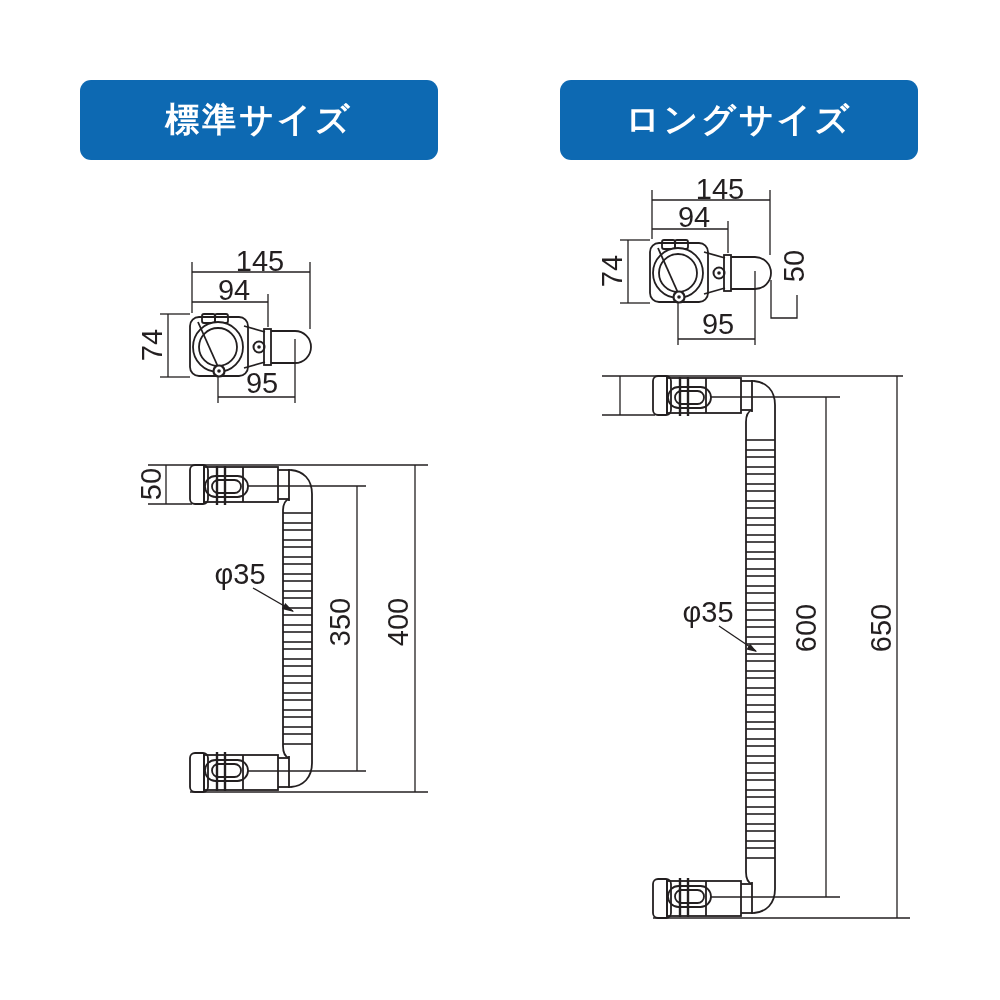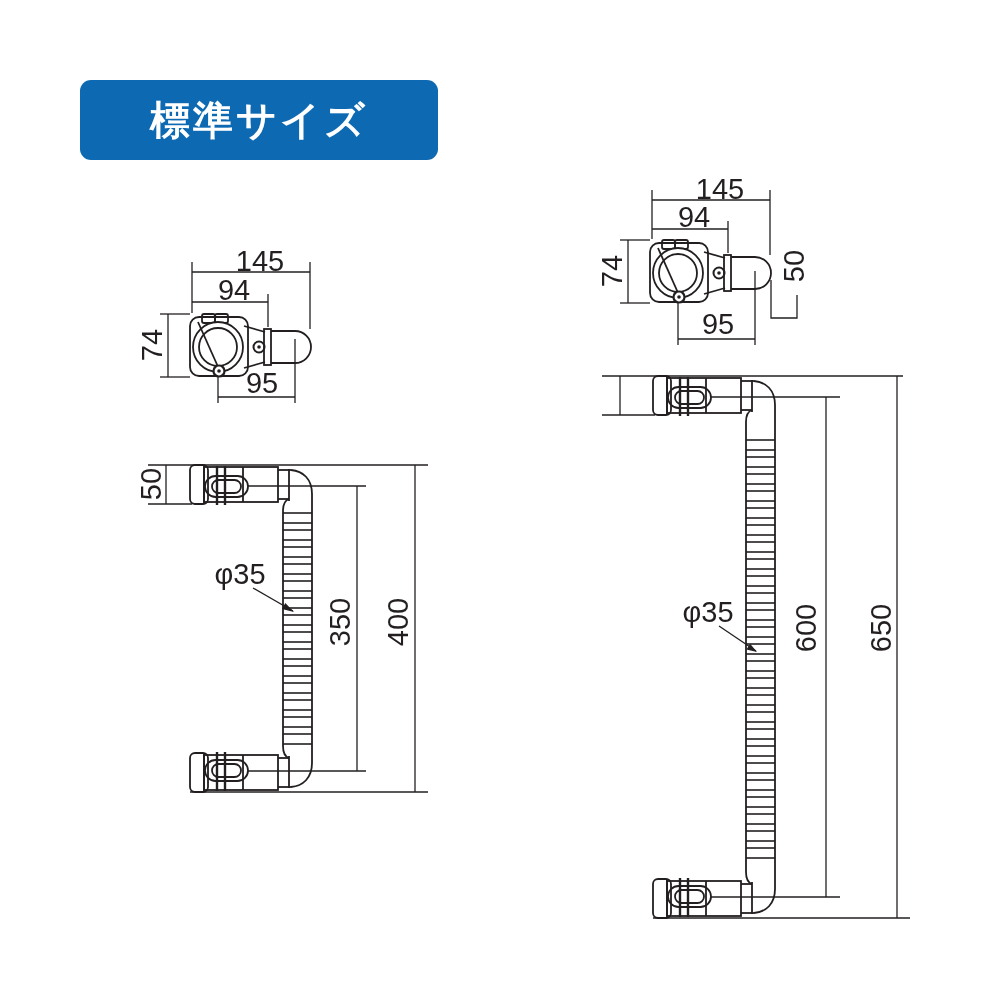--- a/index.html
+++ b/index.html
@@ -1,31 +1,32 @@
 <!DOCTYPE html>
 <html><head>
 <meta charset="utf-8">
 <style>
   html,body{margin:0;padding:0;background:#ffffff;}
   .stage{position:relative;width:1000px;height:1000px;background:#ffffff;overflow:hidden;
          font-family:"Liberation Sans",sans-serif;}
   .hdr{position:absolute;top:80px;width:358px;height:80px;background:#0d69b2;border-radius:11px;
-       color:#ffffff;font-size:40px;font-weight:bold;letter-spacing:3px;
+       color:#ffffff;font-size:34px;font-weight:bold;letter-spacing:3px;
        display:flex;align-items:center;justify-content:center;}
   #hdr-std{left:80px;}
   #hdr-long{left:560px;}
   svg{position:absolute;left:0;top:0;}
   .dimtxt{fill:#231f20;stroke:none;font-family:"Liberation Sans",sans-serif;font-size:29px;}
 </style>
 </head>
 <body>
 
 <div class="stage">
 
   <div class="hdr" id="hdr-std">標準サイズ</div>
+  <div class="hdr" id="hdr-long">ロングサイズ</div>
 
   <svg id="drawing" width="1000" height="1000" viewBox="0 0 1000 1000">
     <defs>
       <g id="clampSide">
         <rect x="0" y="0" width="18" height="39" rx="5"></rect>
         <line x1="14" y1="0" x2="14" y2="39"></line>
         <rect x="14" y="2" width="74" height="35"></rect>
         <rect x="15" y="11" width="43" height="21" rx="10.5"></rect>
         <rect x="22" y="15" width="29" height="13" rx="6.5"></rect>
         <line x1="27" y1="1" x2="27" y2="40" stroke-width="2.4"></line>

